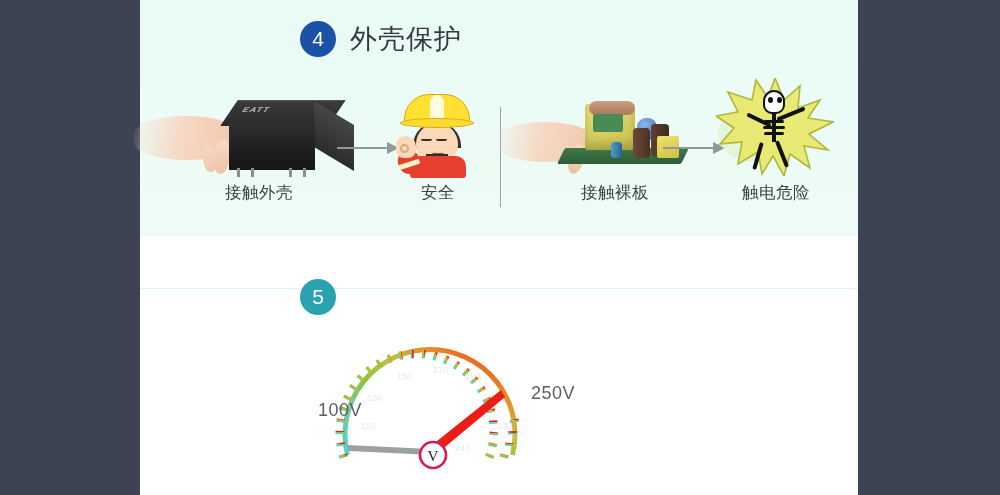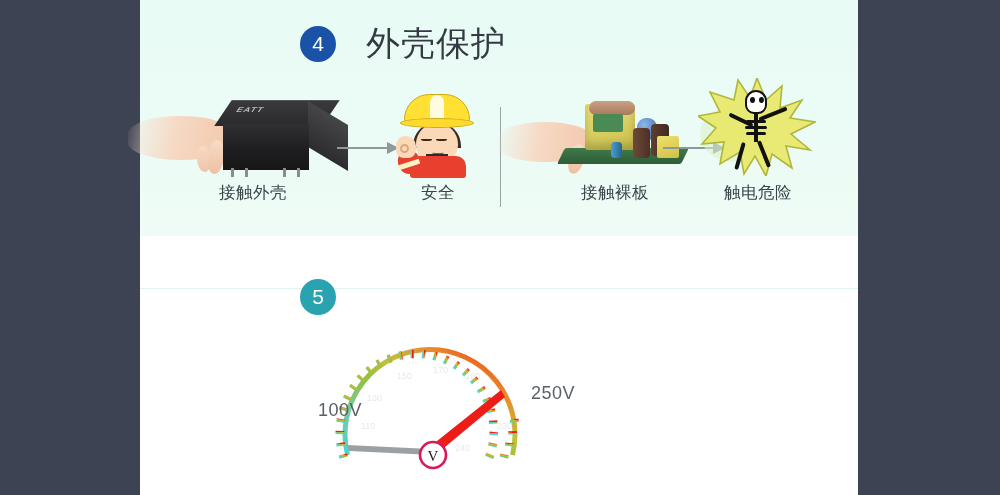--- a/index.html
+++ b/index.html
@@ -29,21 +29,21 @@
   .badge {
     width:36px; height:36px; border-radius:50%;
     display:flex; align-items:center; justify-content:center;
     color:#fff; font-size:21px; line-height:1;
     font-family:"Liberation Sans",sans-serif;
     padding-bottom:1px;
   }
   .badge.blue { background:#1a52a8; }
   .badge.teal { background:#2aa3b0; }
   .heading-title {
-    margin-left:30px; font-size:34px; color:#333a42; letter-spacing:1px;
+    margin-left:14px; font-size:27px; color:#333a42; letter-spacing:1px;
     font-family:"DejaVu Sans","Liberation Sans",sans-serif; font-weight:400;
   }
   #h4 { left:160px; top:21px; }
   #h5 { left:160px; top:279px; }
 
   
   .flowrow { position:absolute; left:0; top:80px; width:718px; height:140px; }
   .cell { position:absolute; text-align:center; }
   .caption {
     font-size:16.5px; color:#3c4349; letter-spacing:.5px;
@@ -248,21 +248,21 @@
 
     <div class="heading" id="h4">
       <div class="badge blue">4</div>
       <div class="heading-title">外壳保护</div>
     </div>
 
     <div class="flowrow">
 
       <div class="vdivider"></div>
 
-      <div class="cell" style="left:13px; top:8px; width:200px;">
+      <div class="cell" style="left:19px; top:8px; width:200px;">
         <div style="position:relative;height:94px;">
 
           <div class="hand">
             <div class="arm" style="left:-25px; top:28px; width:105px; height:44px;"></div>
             <div class="finger" style="left:55px; top:52px; width:16px; height:34px; transform:rotate(6deg);"></div>
             <div class="finger" style="left:44px; top:58px; width:14px; height:26px; transform:rotate(-6deg); opacity:.92;"></div>
           </div>
 
           <div class="module" style="position:absolute; left:42px; top:6px;">
             <div class="mod-top"></div>
@@ -325,21 +325,21 @@
           </div>
         </div>
         <div class="caption">接触裸板</div>
       </div>
 
       <div class="arrow" style="left:523px; top:62px;">
         <div class="shaft"></div>
           <div class="head"></div>
       </div>
 
-      <div class="cell" style="left:538px; top:-2px; width:160px;">
+      <div class="cell" style="left:556px; top:-2px; width:160px;">
         <div style="position:relative;height:104px;">
           <div class="shock" style="position:absolute; left:14px; top:0;">
             <svg class="spark" viewBox="0 0 118 98">
               <ellipse cx="36" cy="56" rx="34" ry="28" fill="#dff0c8" opacity=".55"></ellipse>
               <polygon points="59,0 68,22 84,8 82,30 104,22 92,40 117,44 93,56 112,72 88,68 94,90 74,76 68,98 57,78 46,96 42,74 22,86 26,64 4,66 18,50 0,38 22,34 12,14 36,22 40,2 52,20" fill="#e9e86b" stroke="#aab22a" stroke-width="1.6" opacity=".92"></polygon>
             </svg>
             <div class="sk-skull"></div>
             <div class="sk-eye l"></div>
             <div class="sk-eye r"></div>
             <div class="sk-spine"></div>

